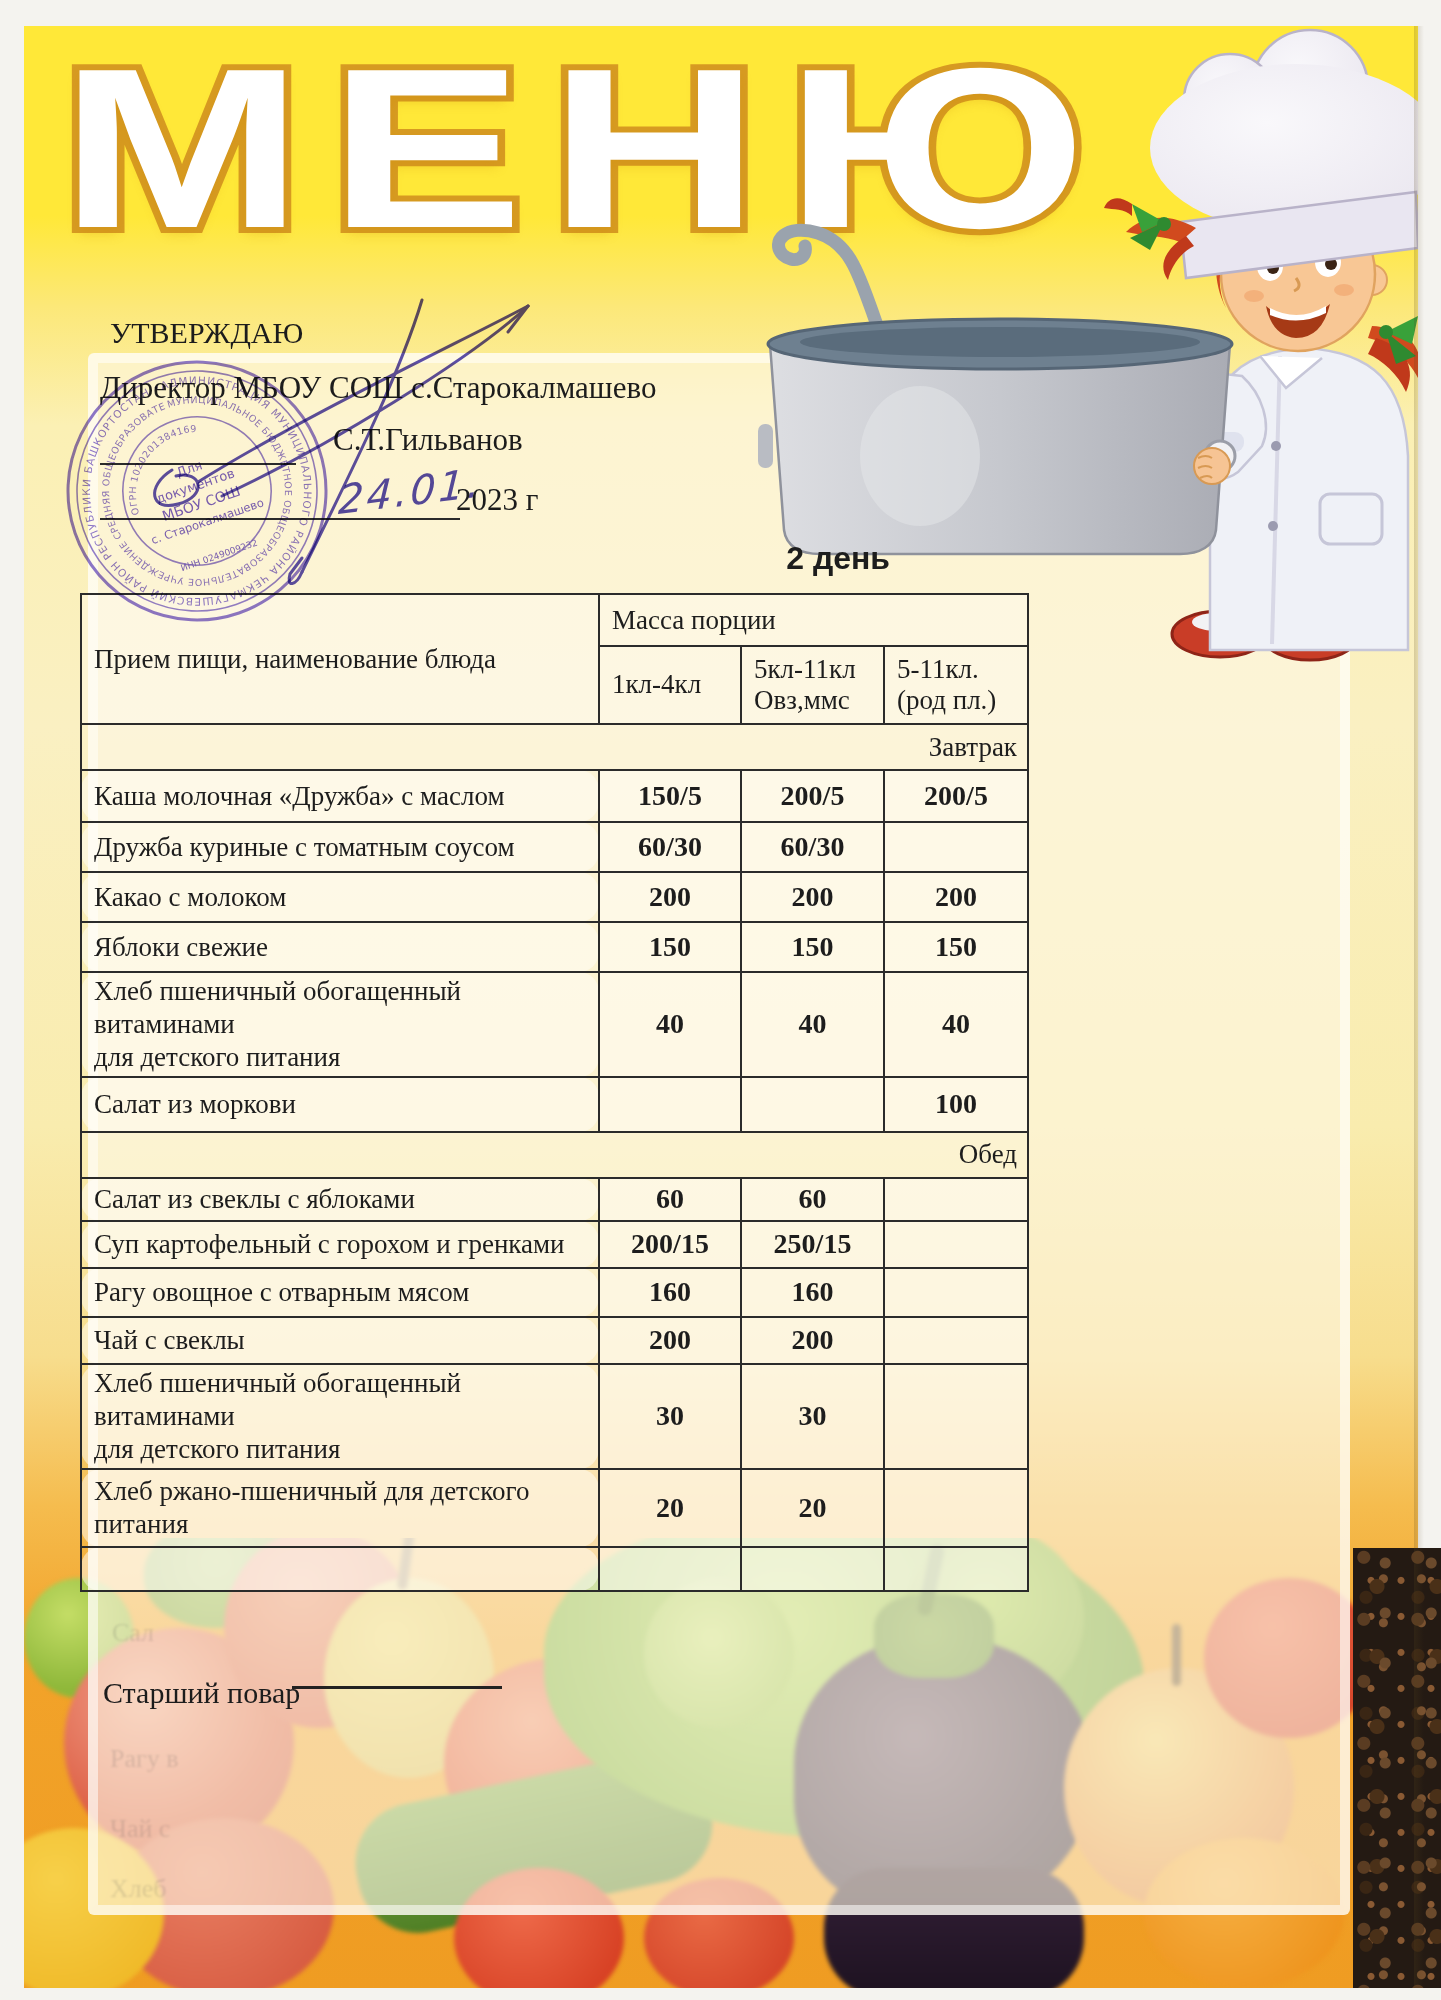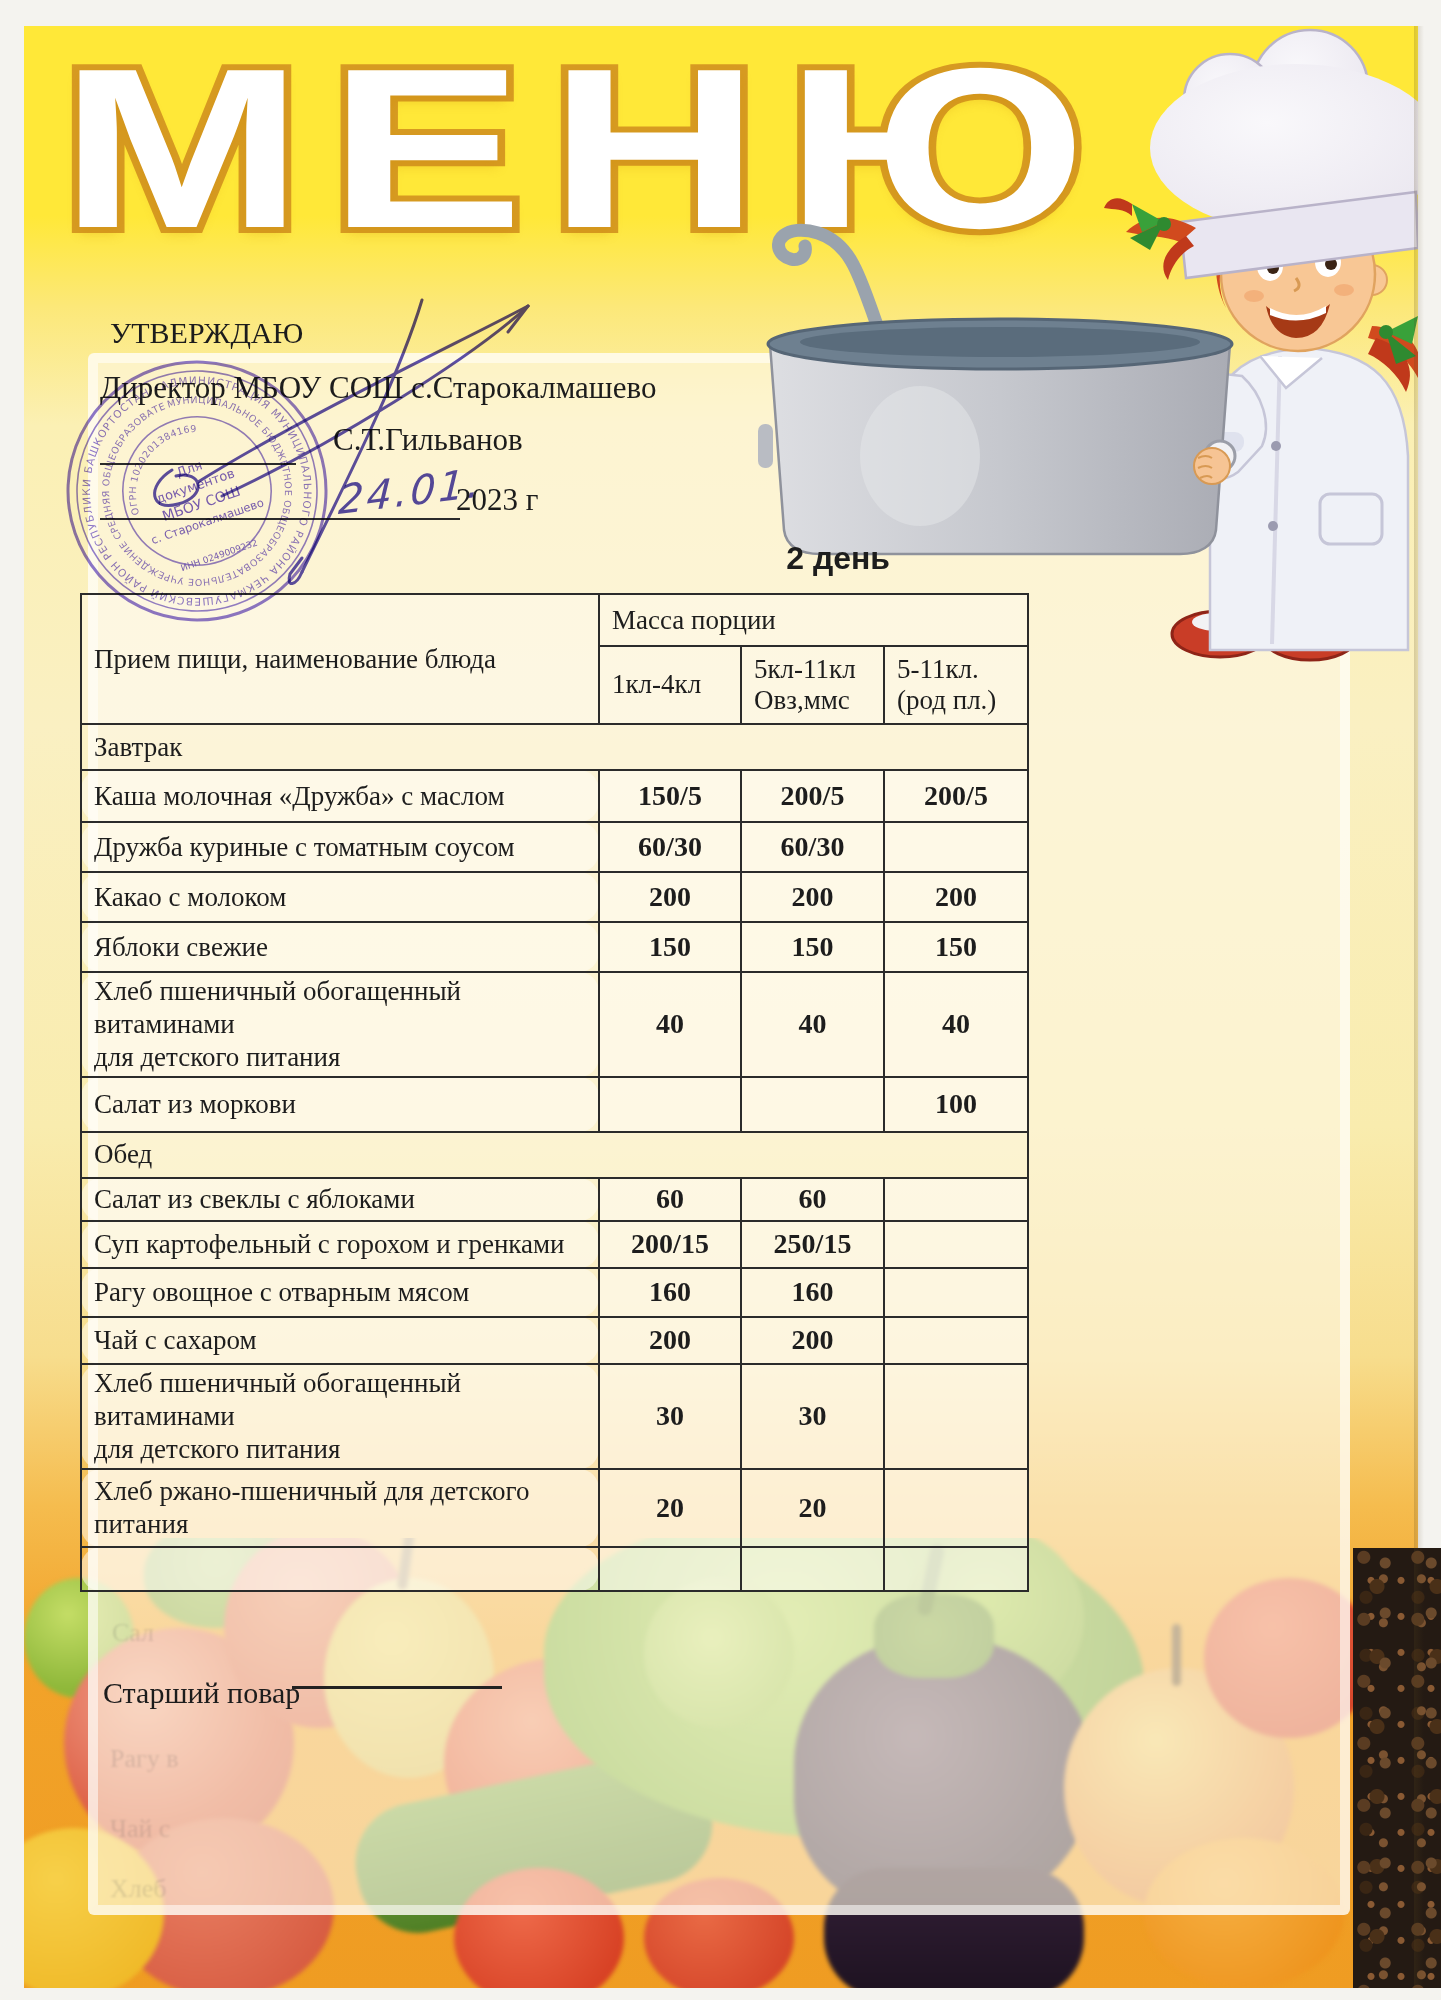--- a/index.html
+++ b/index.html
@@ -70,21 +70,21 @@
     font-size:27px;color:#1d1d1d;
   }
   table.menu td{border:2px solid #2b2b2b;padding:2px 10px 2px 12px;box-sizing:border-box;
     background:rgba(255,253,249,.5);}
   table.menu .hmain{vertical-align:middle;background:rgba(255,253,249,.35);}
   table.menu .hmass{vertical-align:middle;background:rgba(255,253,249,.35);}
   table.menu .sub td{white-space:pre-line;line-height:1.15;vertical-align:middle;
     background:rgba(255,253,249,.35);}
   table.menu td.dish{white-space:pre-line;line-height:1.22;vertical-align:middle;border-radius:20px;}
   table.menu td.val{text-align:center;font-weight:700;font-size:28px;vertical-align:middle;padding:2px 4px;}
-  table.menu td.section-cell{text-align:left;background:rgba(255,250,225,.15);}
+  table.menu td.section-cell{text-align:right;background:rgba(255,250,225,.15);}
   
   .cook{position:absolute;left:79px;top:1650px;font-size:30px;color:#1c1c1c;z-index:5;}
   .cookline{position:absolute;left:268px;top:1660px;width:210px;border-bottom:3px solid #222;z-index:5;}
   
   .ghost{position:absolute;z-index:5;font-size:26px;color:#4a4a4a;opacity:.17;filter:blur(1px);}
   .g1{left:88px;top:1592px;} .g2{left:86px;top:1718px;}
   .g3{left:86px;top:1788px;} .g4{left:86px;top:1848px;}
   
   .veg{position:absolute;left:0;top:1512px;width:1394px;height:450px;overflow:hidden;z-index:1;}
   .veg .v{position:absolute;border-radius:50%;filter:blur(2px);}
@@ -347,21 +347,21 @@
           <td class="val">250/15</td>
           <td class="val"></td>
         </tr>
         <tr style="height: 49px;">
           <td class="dish">Рагу овощное с отварным мясом</td>
           <td class="val">160</td>
           <td class="val">160</td>
           <td class="val"></td>
         </tr>
         <tr style="height: 47px;">
-          <td class="dish">Чай с сахаром</td>
+          <td class="dish">Чай с свеклы</td>
           <td class="val">200</td>
           <td class="val">200</td>
           <td class="val"></td>
         </tr>
         <tr style="height: 80px;">
           <td class="dish">Хлеб пшеничный обогащенный витаминами
 для детского питания</td>
           <td class="val">30</td>
           <td class="val">30</td>
           <td class="val"></td>

